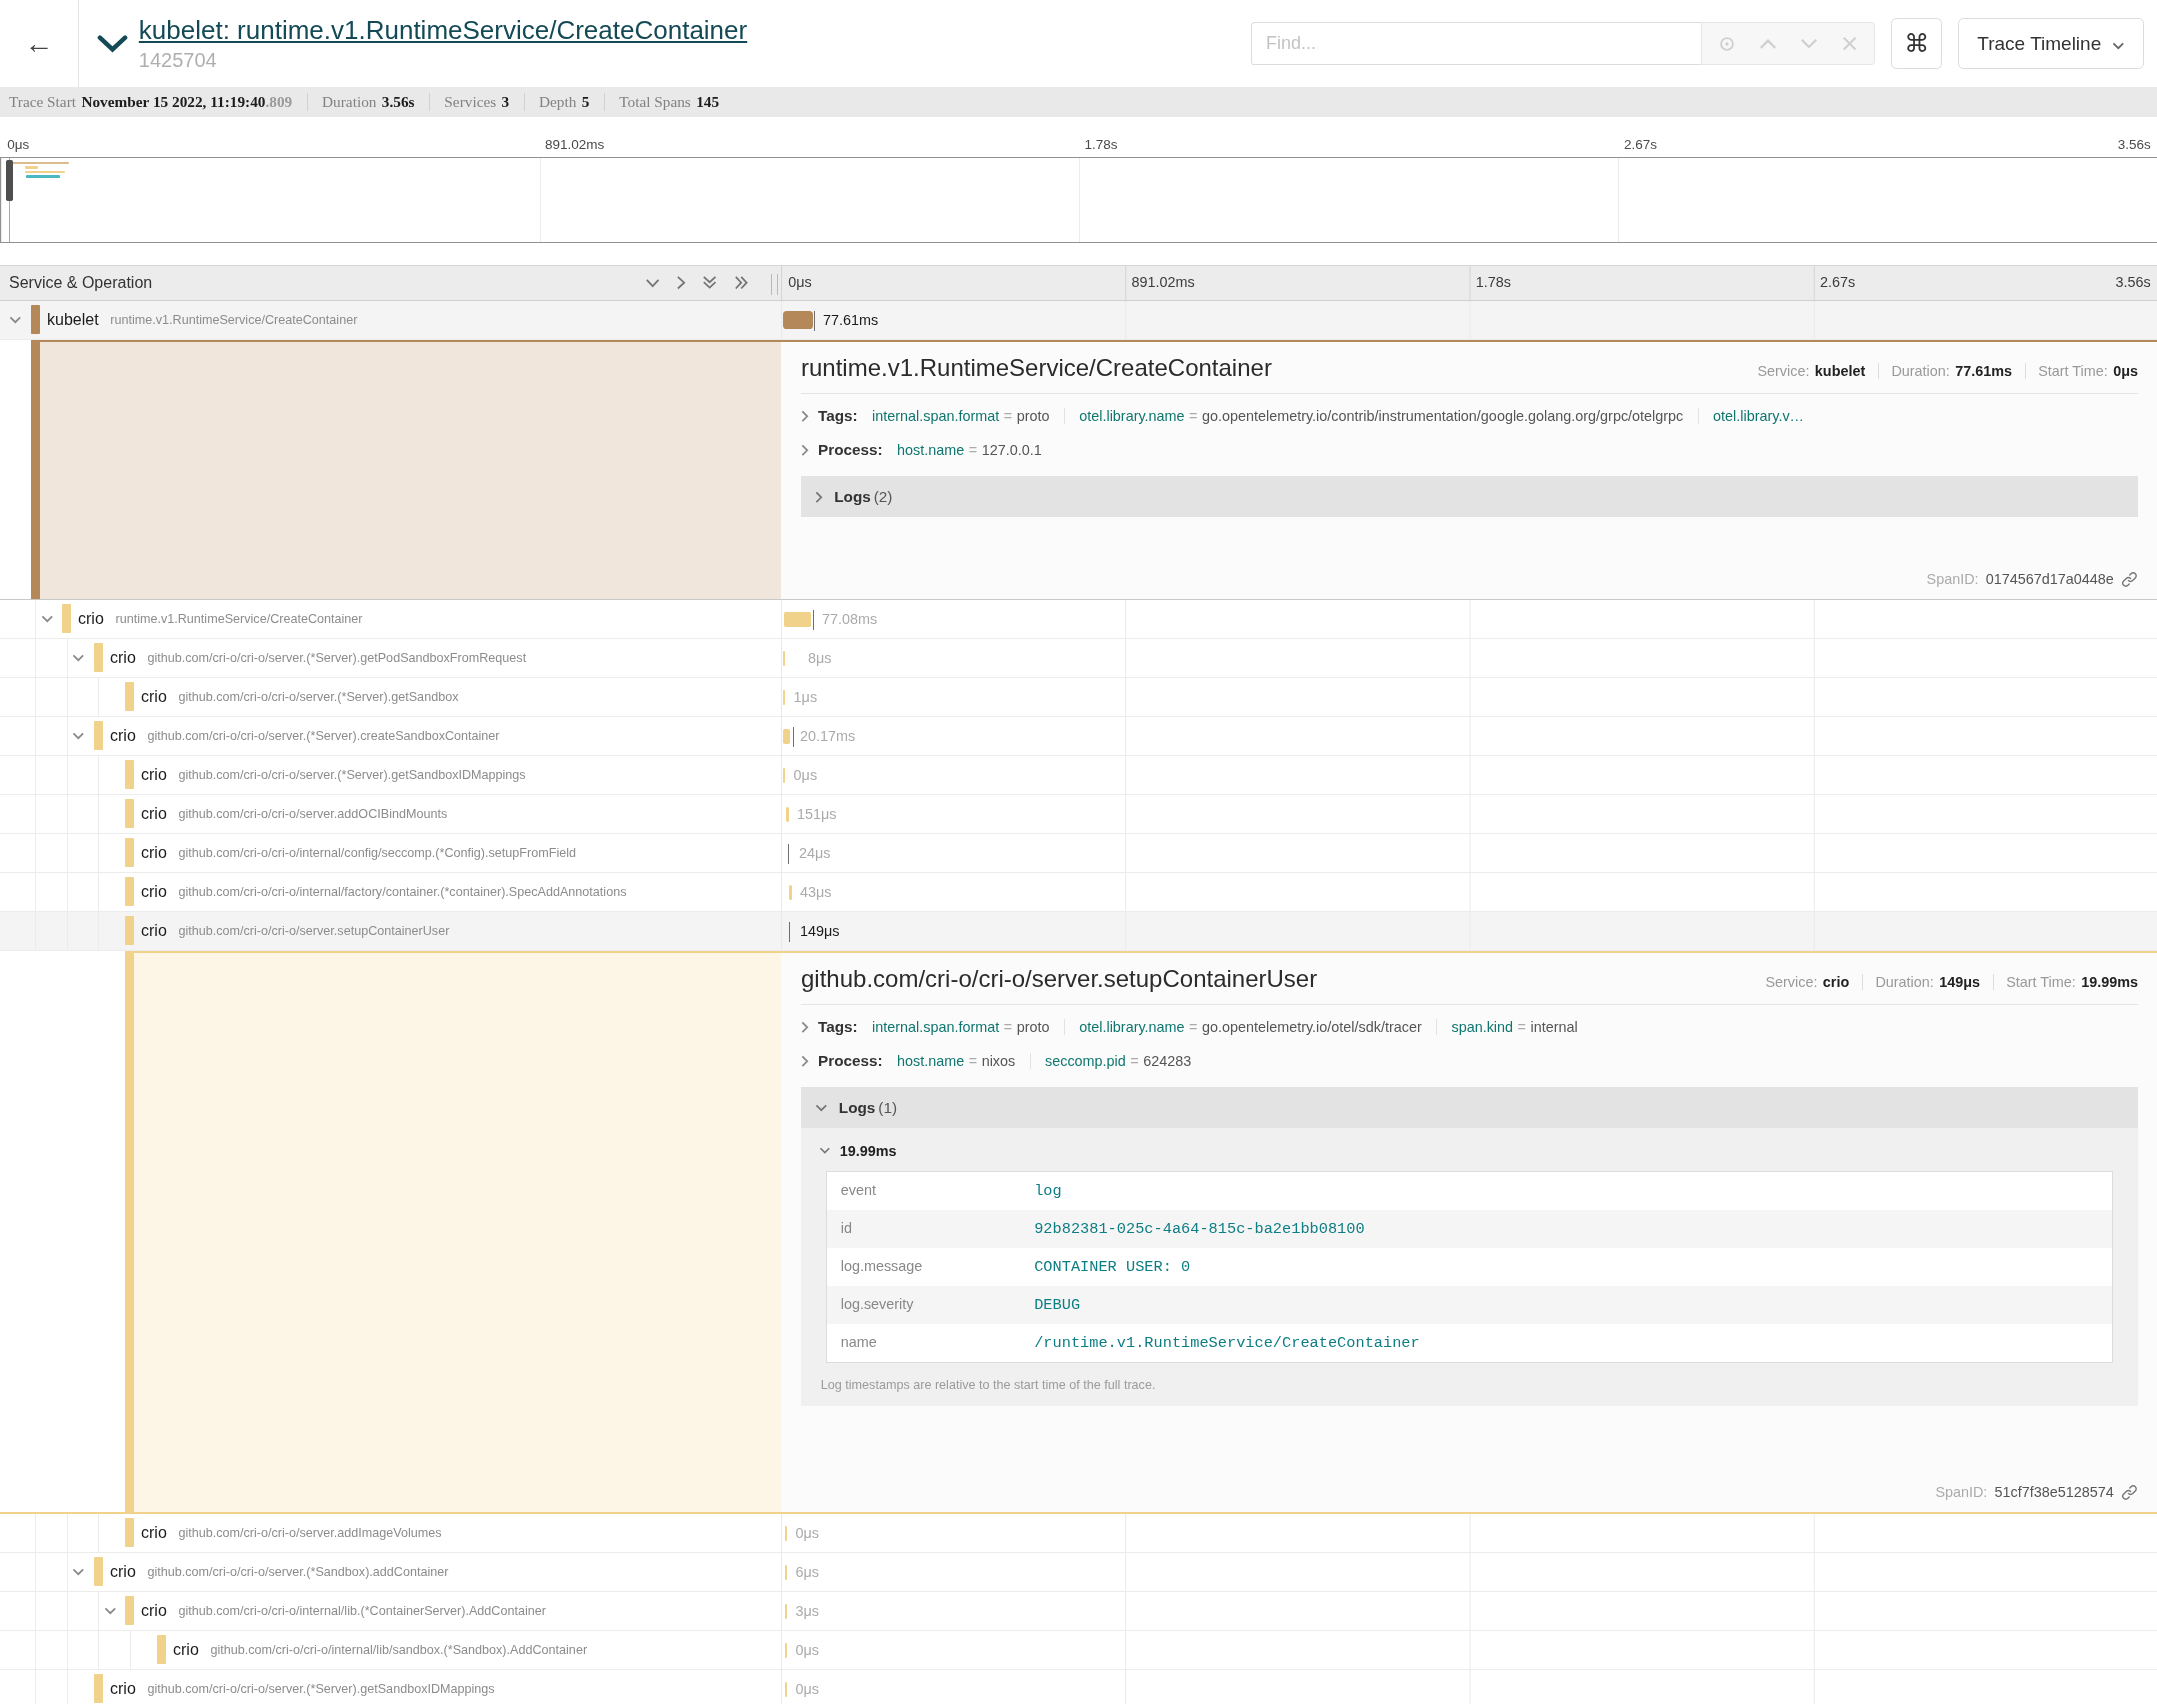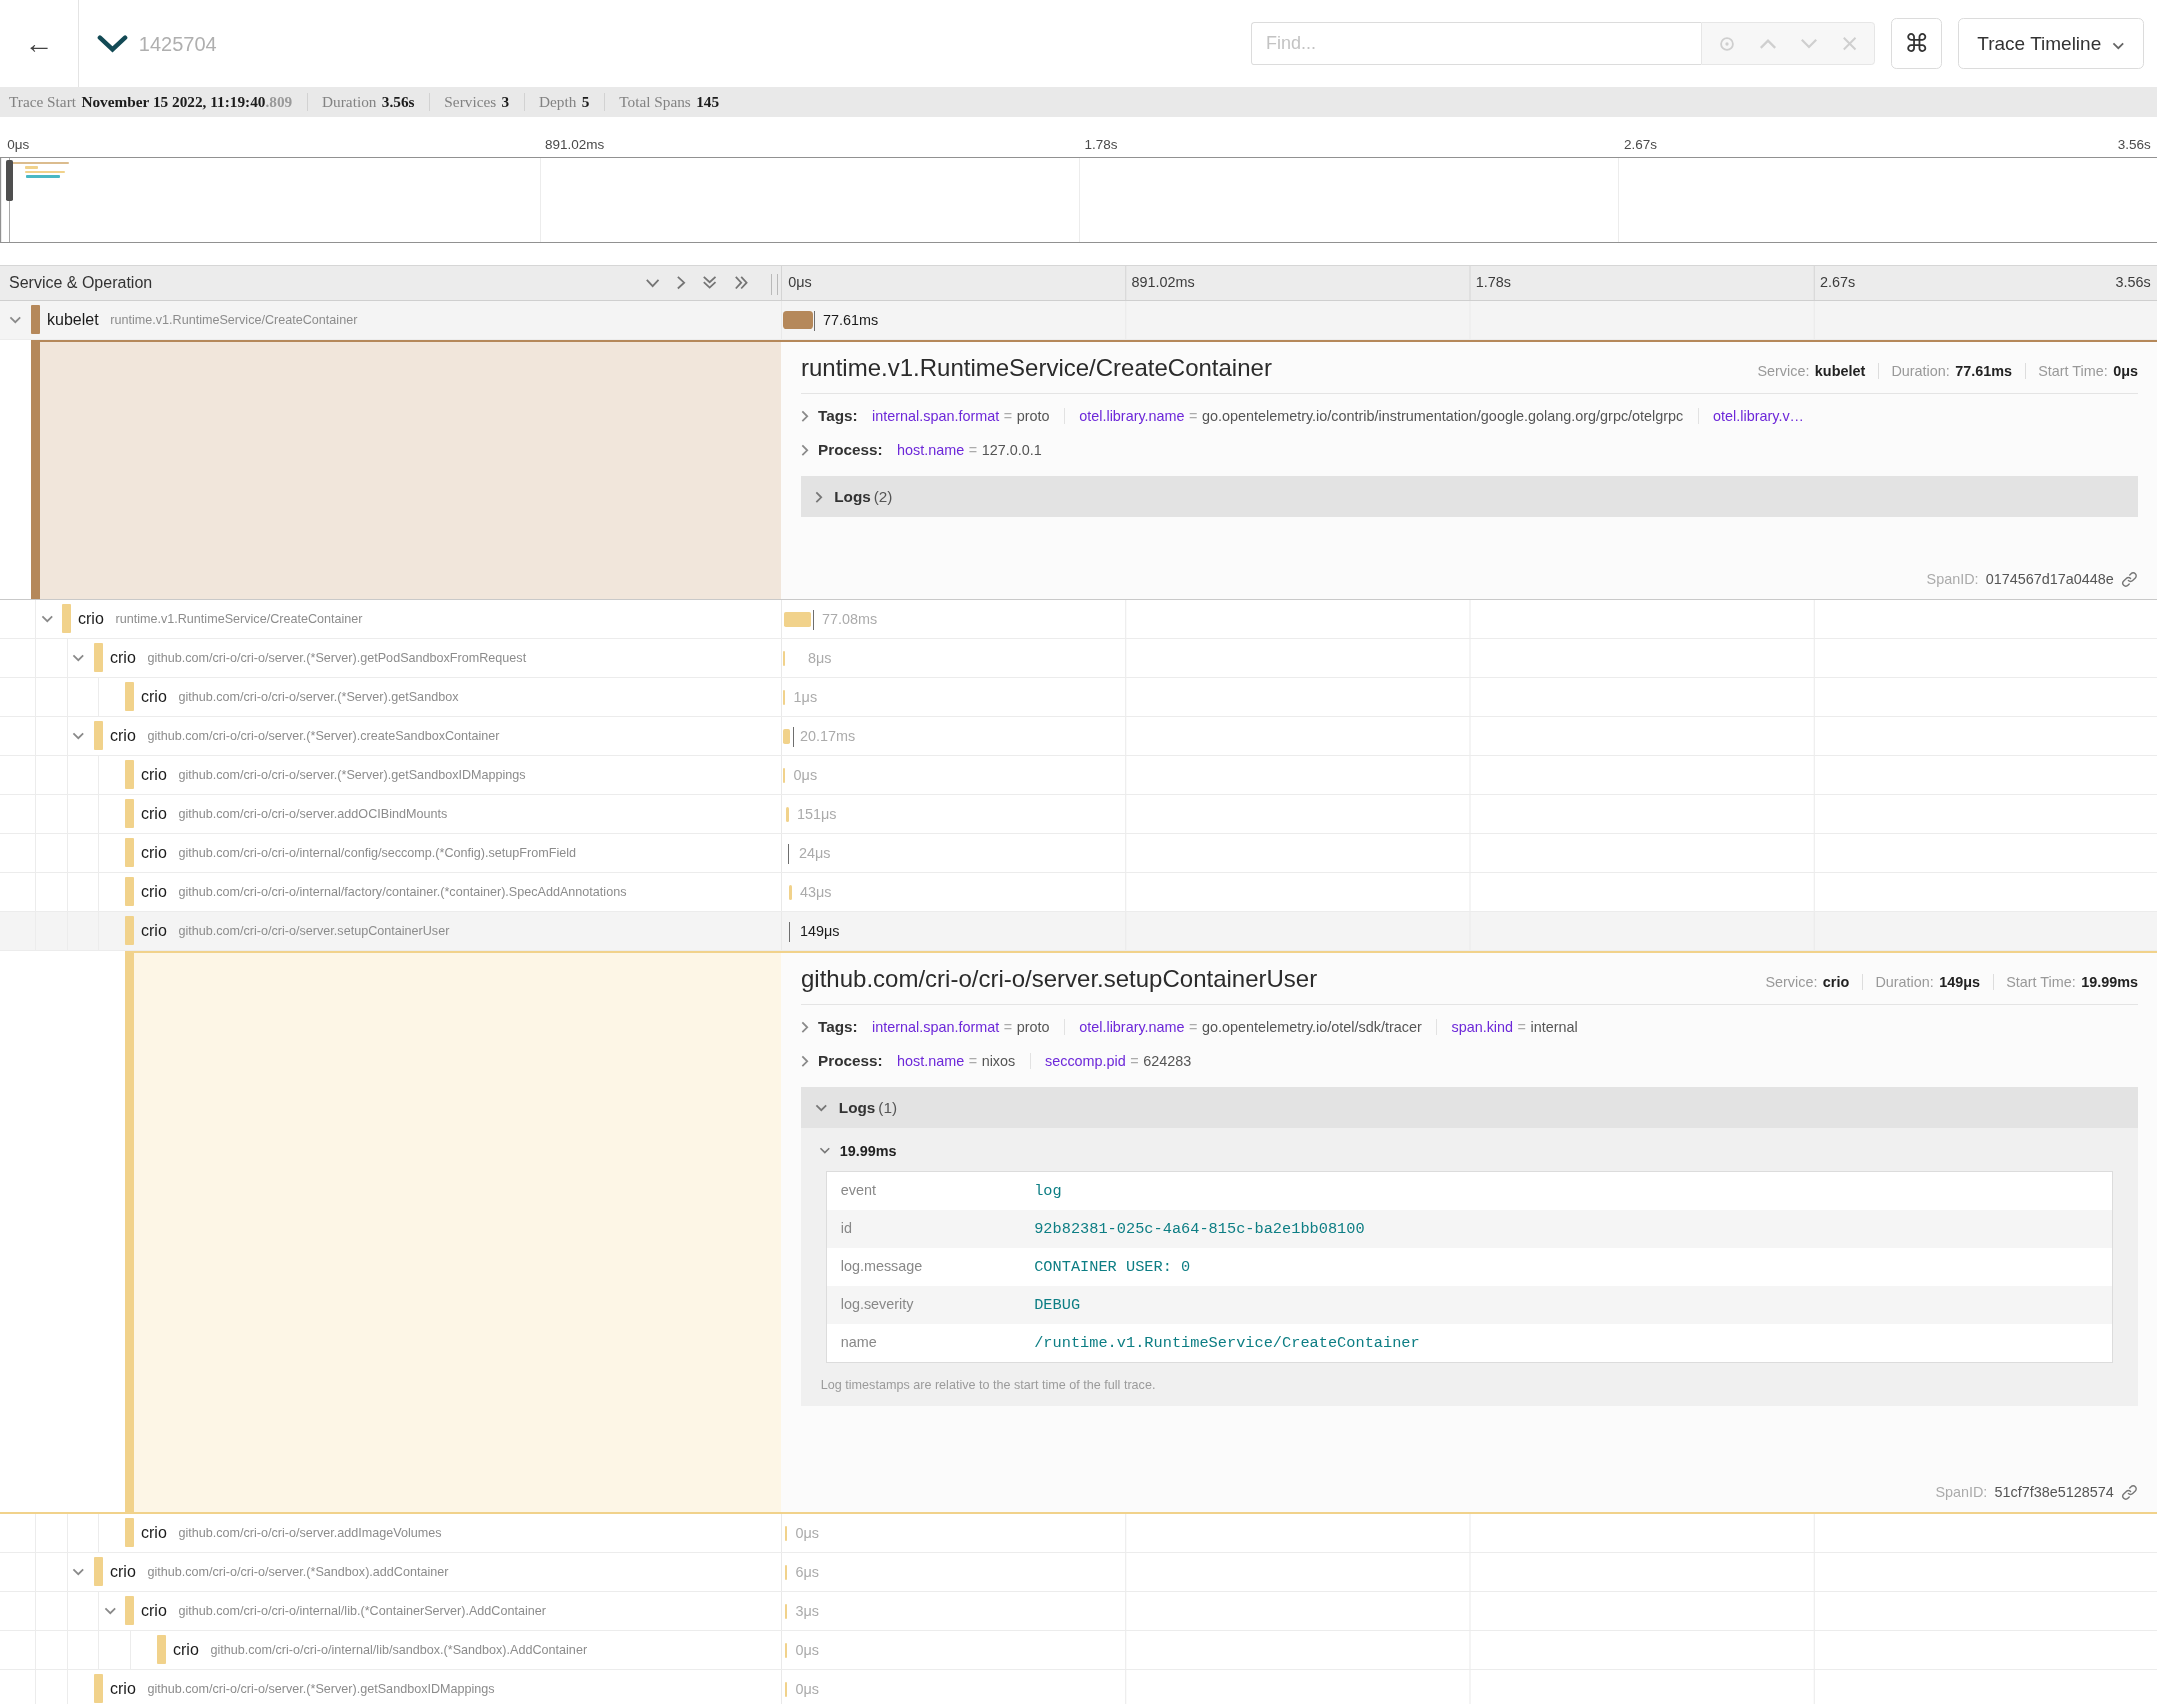--- a/index.html
+++ b/index.html
@@ -104,21 +104,21 @@
   .d-meta b { color:#222; margin-left:5.4px; }
   .d-meta .sep { border-left:0.9px solid #ddd; margin:0 12.6px; height:16px; align-self:center; }
   .d-hr { border-bottom:0.9px solid #e4e4e4; margin:10.8px 0 5.4px 0; }
   .d-row { display:flex; align-items:center; font-size:14.4px; color:#777; padding:8px 0; cursor:pointer; }
   .d-row .rchev { color:#8a8a8a; margin-right:9px; display:flex; }
   .d-row .lbl { font-weight:bold; color:#333; margin-right:14.4px; font-size:15.3px; }
   .kvlist { display:flex; align-items:center; min-width:0; overflow:hidden; white-space:nowrap; }
   .kv { padding:0 14.4px; border-right:0.9px solid #e2e2e2; }
   .kv:first-child { padding-left:0; }
   .kv:last-child { border-right:none; }
-  .kv .k { color:#6d28d9; } .kv .eq { color:#ababab; padding:0 4.5px; } .kv .v { color:#555;text-align:right; }
+  .kv .k { color:#0f766e; } .kv .eq { color:#ababab; padding:0 4.5px; } .kv .v { color:#555;text-align:right; }
   .logs-bar { background:#e3e3e3; height:41px; display:flex; align-items:center; padding:0 14.4px;
               font-size:15.3px; color:#333; margin-top:9px; cursor:pointer; }
   .logs-bar .rchev { color:#777; margin-right:10.8px; display:flex; }
   .logs-bar b { margin-right:3px; }
   .logs-count { color:#555; }
   .logs-body { background:#f0f0f0; padding:14.4px 18px 10.8px 18px; }
   .log-time { display:flex; align-items:center; gap:9px; font-size:14.4px; font-weight:bold; color:#222; cursor:pointer; }
   .log-time .rchev { color:#777; display:flex; }
   .log-table { margin:12.6px 0 0 7.2px; width:calc(100% - 14.4px); border:0.9px solid #dcdcdc; background:#fff;
                border-collapse:collapse; }
@@ -140,20 +140,21 @@
   <div class="topbar">
     <button class="back-btn">
       <span>←</span>
     </button>
     <span class="big-chev">
       <svg width="31" height="18" viewBox="0 0 34 20">
           <path d="M3 3l14 13L31 3" fill="none" stroke="currentColor" stroke-width="5" stroke-linecap="round"></path>
         </svg>
     </span>
     <div class="title-block">
+      <a class="trace-title">kubelet: runtime.v1.RuntimeService/CreateContainer</a>
       <div class="trace-id">1425704</div>
     </div>
     <div class="top-right">
       <div class="find-wrap">
         <input class="find-input" placeholder="Find..." style="">
         <div class="find-tools">
           <button class="tool-btn">
             <svg width="20" height="20" viewBox="0 0 22 22">
                 <circle cx="11" cy="11" r="6.5" fill="none" stroke="currentColor" stroke-width="2"></circle>
                 <circle cx="11" cy="11" r="1.8" fill="currentColor"></circle>

